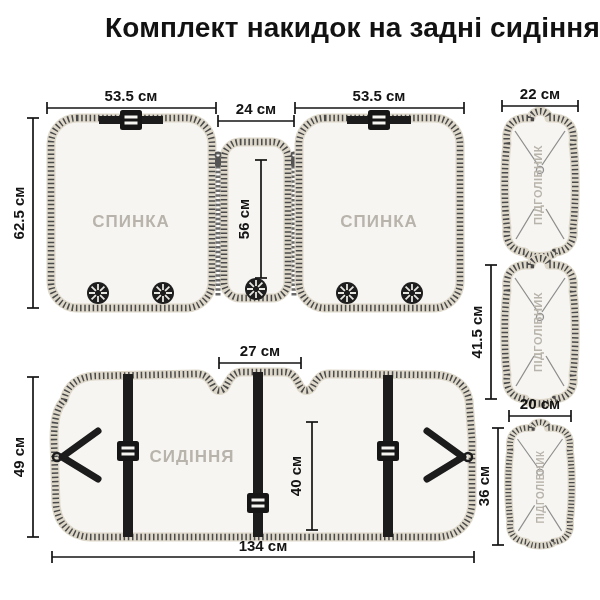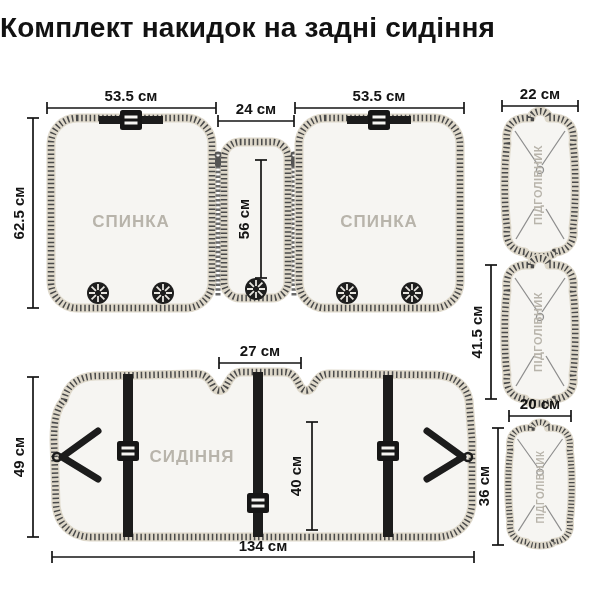--- a/index.html
+++ b/index.html
@@ -1,17 +1,17 @@
 <!DOCTYPE html>
 <html><head>
 <meta charset="utf-8">
 <style>
   html,body{margin:0;padding:0;background:#ffffff;}
   .page{position:relative;width:600px;height:600px;background:#ffffff;font-family:"Liberation Sans",sans-serif;overflow:hidden;}
-  .title{position:absolute;top:12px;left:0;width:600px;margin:0;text-align:left;
+  .title{position:absolute;top:12px;left:0;width:600px;margin:0;text-align:right;
          font-size:28px;font-weight:700;color:#121212;letter-spacing:.2px;}
   svg.canvas{position:absolute;top:0;left:0;}
   .band{fill:#f6f5f2;stroke:#ded8ca;stroke-width:9;stroke-linejoin:round;}
   .stitch{fill:none;stroke:#4a4a4a;stroke-width:6.5;stroke-dasharray:1.5 2.7;}
   .dim-line,.dim-tick{stroke:#141414;stroke-width:1.7;}
   .dim-text{font-family:"Liberation Sans",sans-serif;font-size:15px;font-weight:700;fill:#141414;}
   .piece-label{font-family:"Liberation Sans",sans-serif;font-size:17px;font-weight:700;fill:#b8b4ab;letter-spacing:1px;}
   .hr-label{font-family:"Liberation Sans",sans-serif;font-size:11px;font-weight:700;fill:#b8b4ab;letter-spacing:.5px;}
   .hr-label-sm{font-size:10px;}
   .bstrap{stroke:#1c1c1c;stroke-width:8;}

